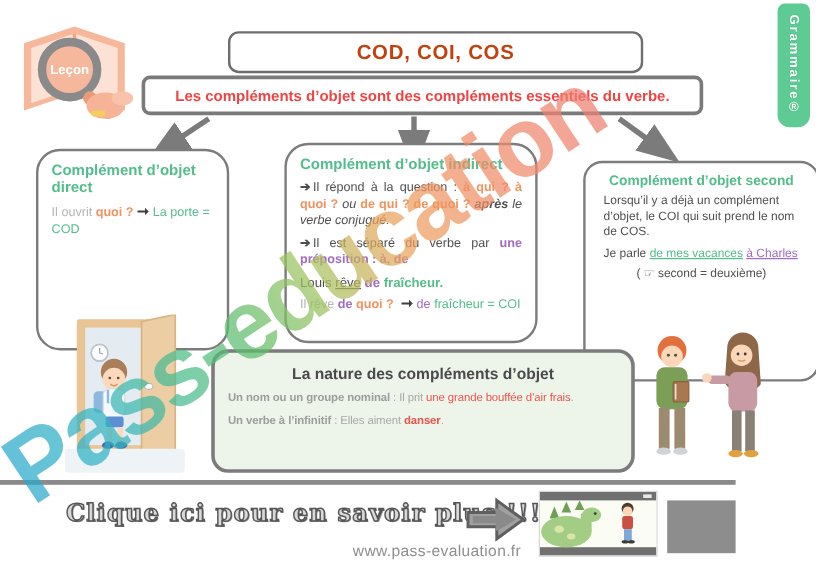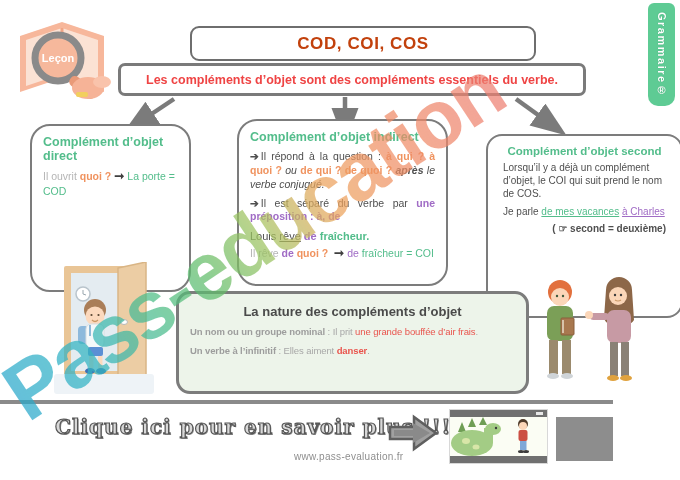--- a/index.html
+++ b/index.html
@@ -45,38 +45,38 @@
   .box-cod{left:30px;top:124px;width:161px;height:168px;}
   .box-coi{left:237px;top:119px;width:211px;height:167px;}
   .box-coi .rule{text-align:justify;}
   .box-coi h2{text-align:left;}
   .box-cos{left:486px;top:134px;width:197px;height:184px;border-radius:16px;}
   .box-cos h2{text-align:center;font-size:11.5px;margin-bottom:4px;}
   .box-cos p{font-size:10px;margin:4px 4px;}
   .cos-labels{display:block;font-weight:bold;}
   .cos-labels .lab-coi{margin-left:55px;}
   .cos-labels .lab-cos{margin-left:72px;}
-  .cos-note{text-align:right;color:#a06cc5;font-weight:bold;}
+  .cos-note{text-align:center;color:#a06cc5;}
 
   .box-nature{left:176px;top:291px;width:353px;height:103px;background:#edf4ea;
               border-radius:14px;border-width:3px;}
   .box-nature h2{text-align:center;color:#4a4a4a;font-size:13px;margin:4px 0 7px 0;}
   .box-nature p{font-size:9.5px;letter-spacing:-.1px;color:#a8a8a8;margin:6px 0;}
   .box-nature .lbl{font-weight:bold;color:#9d9d9d;}
 
   
   .divider{position:absolute;left:0;top:400px;width:613px;height:4px;background:#8a8a8a;}
   .cta{position:absolute;left:55px;top:415px;font-family:"DejaVu Serif",serif;
        font-size:20px;font-weight:bold;color:#d9d9d9;-webkit-text-stroke:1.2px #565656;
        text-shadow:1px 1px 0 #9a9a9a;letter-spacing:1px;cursor:pointer;}
   .cta-arrow{position:absolute;left:388px;top:413px;cursor:pointer;}
   .video-thumb{position:absolute;left:449px;top:409px;width:97px;height:53px;cursor:pointer;
                border:1px solid #d8d8d8;}
   .gray-box{position:absolute;left:556px;top:417px;width:57px;height:44px;background:#8d8d8d;}
-  .footer-url{position:absolute;left:294px;top:451px;font-size:10px;color:#8f8f8f;letter-spacing:.3px;}
+  .footer-url{position:absolute;left:294px;top:451px;font-size:13px;color:#8f8f8f;letter-spacing:.3px;}
 
   
   .logo{position:absolute;left:10px;top:8px;}
   .boy-door{position:absolute;left:48px;top:262px;}
   .kids{position:absolute;left:522px;top:268px;}
   .connectors{position:absolute;left:0;top:96px;}
 
   
   .watermark{position:absolute;left:35px;top:352px;transform:rotate(-33.5deg);
              transform-origin:0 100%;font-size:82px;font-weight:800;letter-spacing:-2px;

